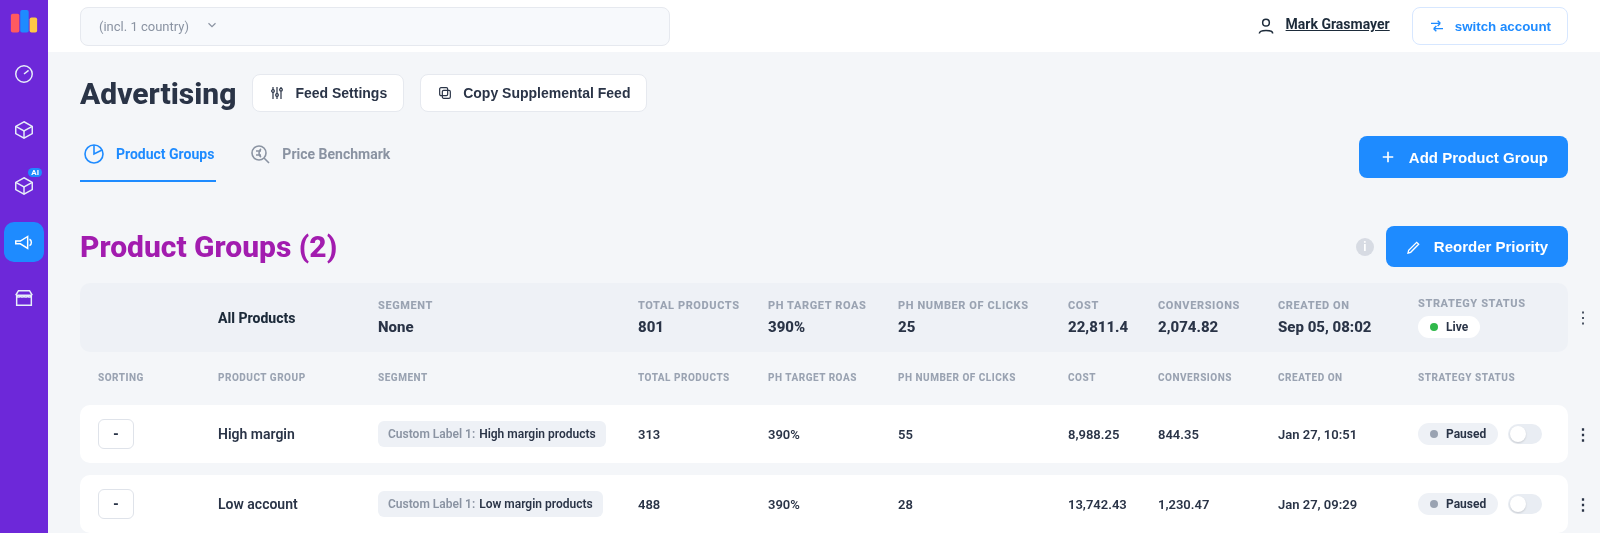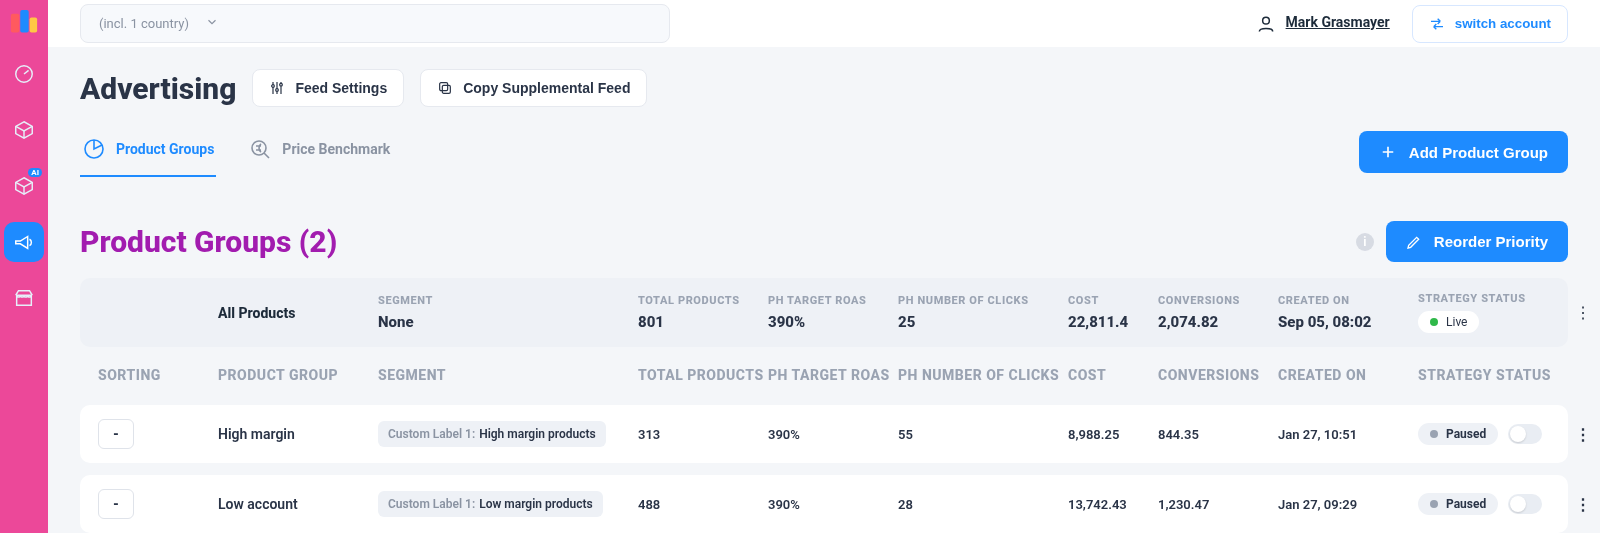--- a/index.html
+++ b/index.html
@@ -8,21 +8,21 @@
     background: #f4f6f9;
     color: #1d2b3a;
     font-size: 14px;
     width: 1600px;
     height: 533px;
     overflow: hidden;
     display: flex;
   }
   .sidebar {
     width: 48px;
-    background: #ec4899;
+    background: #6d28d9;
     display: flex;
     flex-direction: column;
     align-items: center;
     padding-top: 8px;
     gap: 16px;
     flex-shrink: 0;
   }
   .logo {
     width: 30px; height: 30px;
     display: flex; align-items: center; justify-content: center;
@@ -144,30 +144,30 @@
   .col-hd {
     color: #9aa3b2; font-size: 11px; font-weight: 800;
     letter-spacing: .6px; text-transform: uppercase;
     margin-bottom: 6px;
   }
   .summary .col-val { font-weight: 800; color: #2a3447; font-size: 15px; }
   .summary .allproducts { font-weight: 800; grid-column: 2; }
   .live-pill {
     display: inline-flex; align-items: center; gap: 8px;
     background: #fff; border-radius: 999px; padding: 4px 12px;
-    font-size: 12px; font-weight: 400; color: #2a3447;
+    font-size: 12px; font-weight: 700; color: #2a3447;
   }
   .live-pill::before { content:''; width:8px; height:8px; background:#2fb84a; border-radius:50%; }
   .more-dots { color: #2a3447; cursor: pointer; font-size: 16px; text-align: center; }
 
   .table-head {
     display: grid;
     grid-template-columns: 120px 160px 260px 130px 130px 170px 90px 120px 140px 150px 30px;
     padding: 20px 18px 10px 18px;
-    color: #9aa3b2; font-size: 14px; font-weight: 800;
+    color: #9aa3b2; font-size: 10px; font-weight: 800;
     letter-spacing: .5px; text-transform: uppercase;
   }
   .row {
     display: grid;
     grid-template-columns: 120px 160px 260px 130px 130px 170px 90px 120px 140px 150px 30px;
     background: #fff; border-radius: 10px;
     padding: 14px 18px; margin-top: 12px;
     align-items: center;
     font-weight: 600; color: #2a3447;
   }

